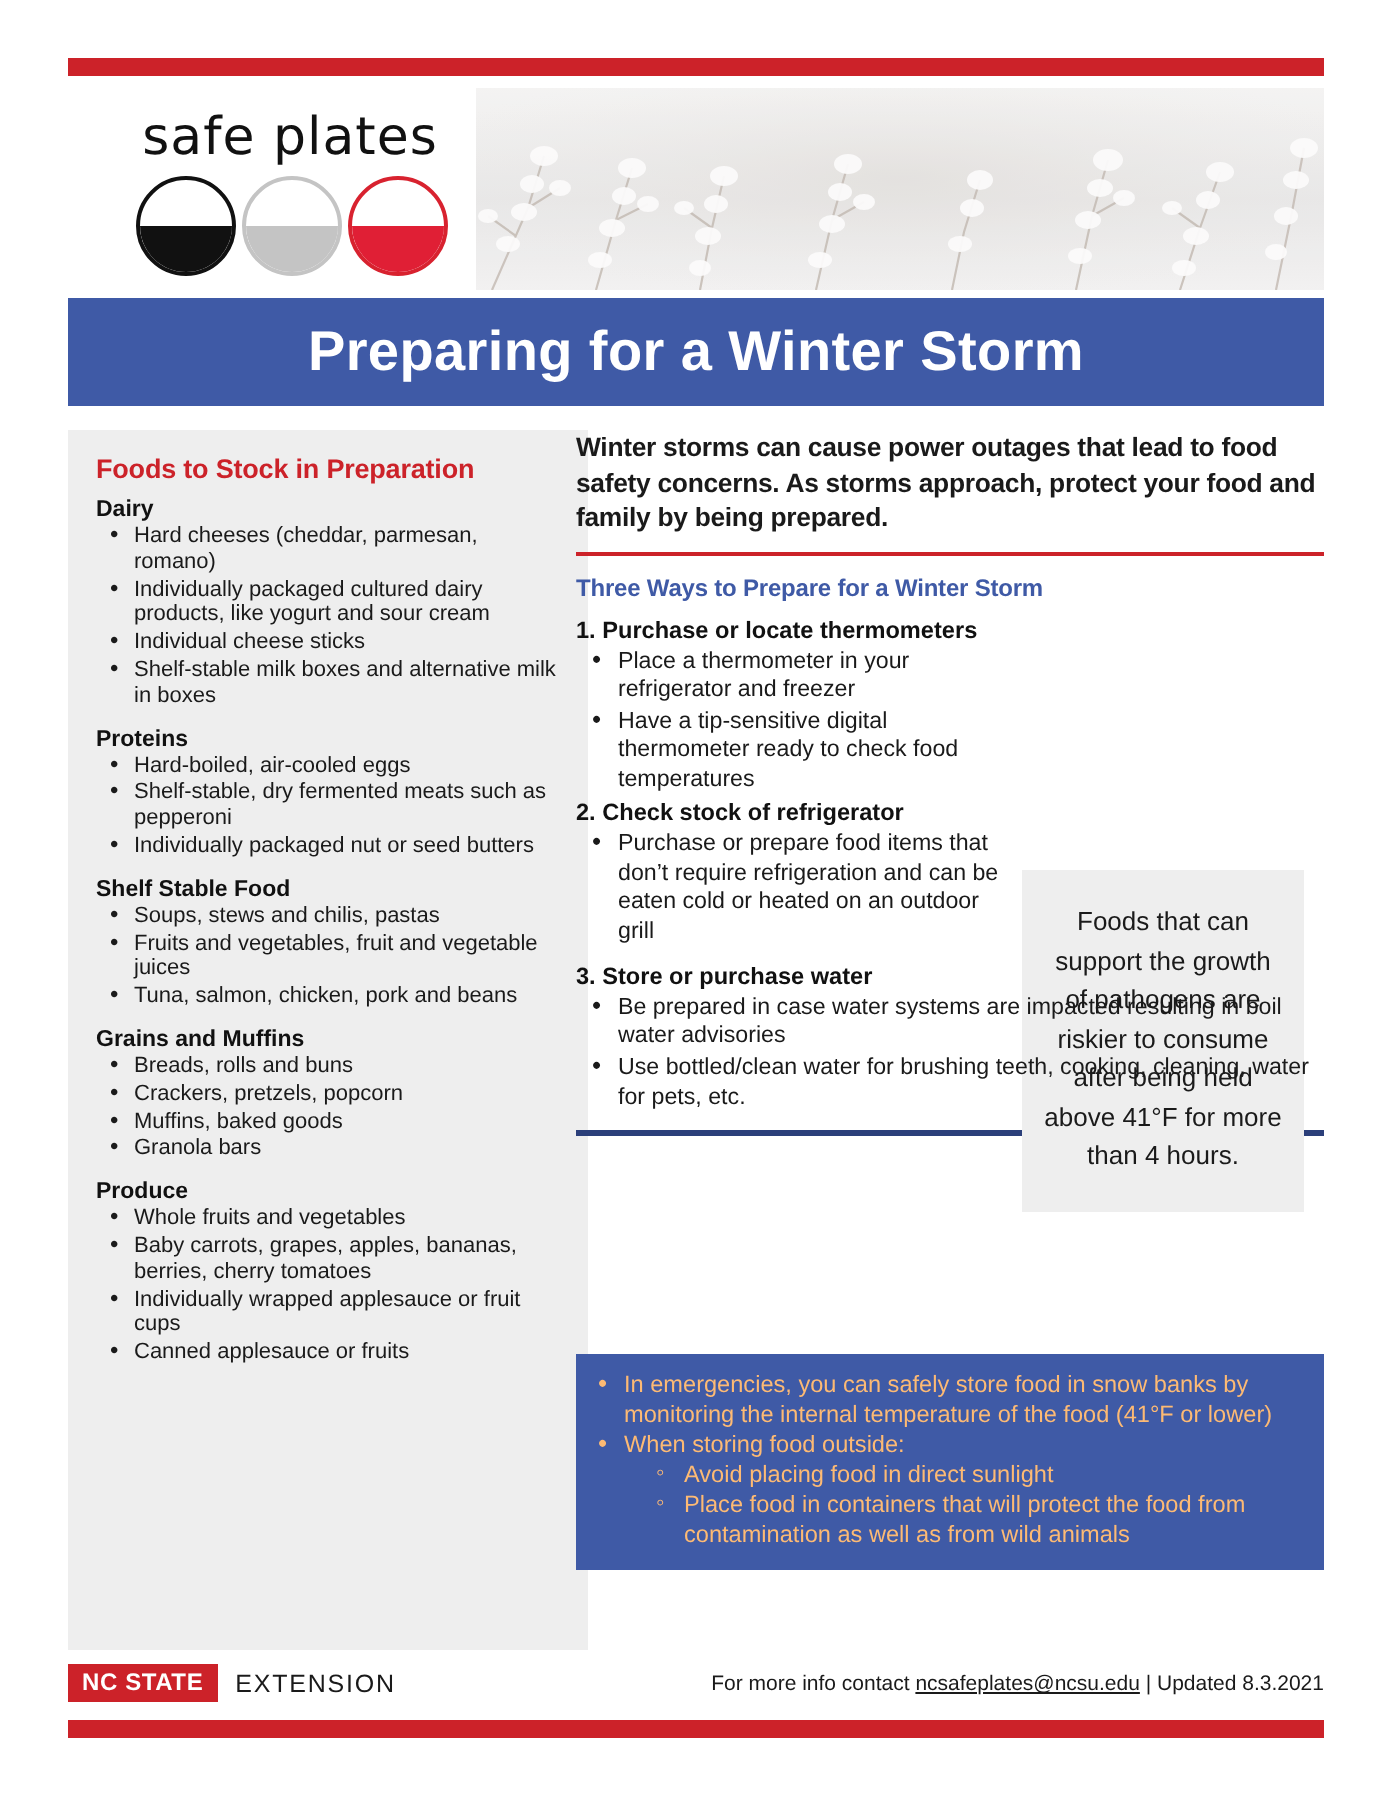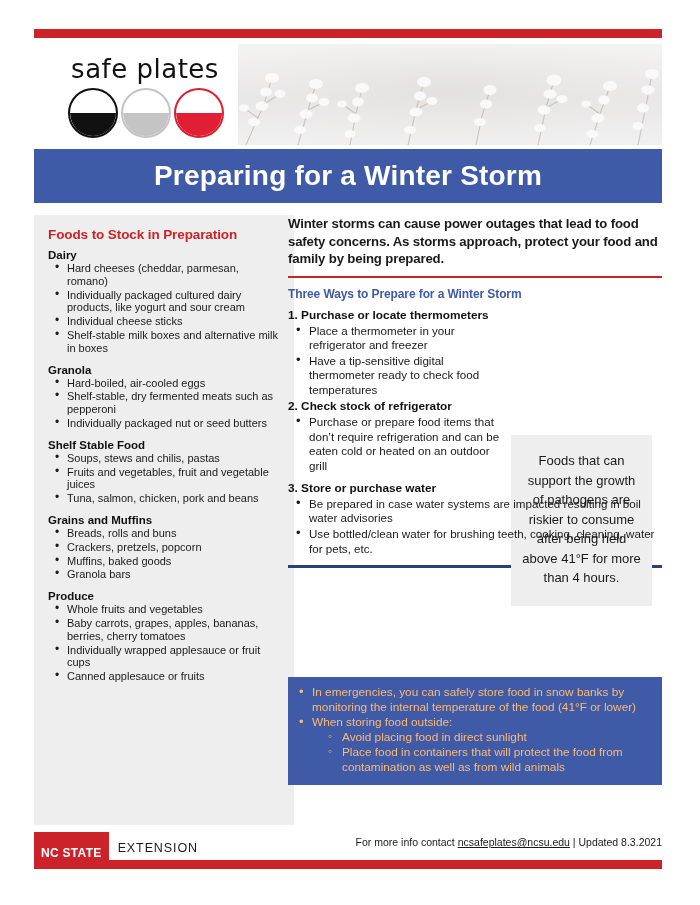--- a/index.html
+++ b/index.html
@@ -281,21 +281,21 @@
     left: 0; top: 0;
     display: flex;
     align-items: center;
   }
   .ncstate-mark {
     background: #cc2229;
     color: #ffffff;
     font-size: 12px;
     font-weight: bold;
     letter-spacing: 0.3px;
-    padding: 15px 7px 3px 7px;
+    padding: 3px 7px 3px 7px;
     line-height: 13px;
   }
   .ncstate-ext {
     color: #1a1a1a;
     font-size: 12.5px;
     letter-spacing: 0.9px;
     margin-left: 9px;
   }
   .footer-contact {
     position: absolute;
@@ -418,21 +418,21 @@
     <div class="sidebar-title">Foods to Stock in Preparation</div>
 
     <div class="cat-name first">Dairy</div>
     <ul class="side-list">
       <li>Hard cheeses (cheddar, parmesan, romano)</li>
       <li>Individually packaged cultured dairy products, like yogurt and sour cream</li>
       <li>Individual cheese sticks</li>
       <li>Shelf-stable milk boxes and alternative milk in boxes</li>
     </ul>
 
-    <div class="cat-name">Granola</div>
+    <div class="cat-name">Proteins</div>
     <ul class="side-list">
       <li>Hard-boiled, air-cooled eggs</li>
       <li>Shelf-stable, dry fermented meats such as pepperoni</li>
       <li>Individually packaged nut or seed butters</li>
     </ul>
 
     <div class="cat-name">Shelf Stable Food</div>
     <ul class="side-list">
       <li>Soups, stews and chilis, pastas</li>
       <li>Fruits and vegetables, fruit and vegetable juices</li>

